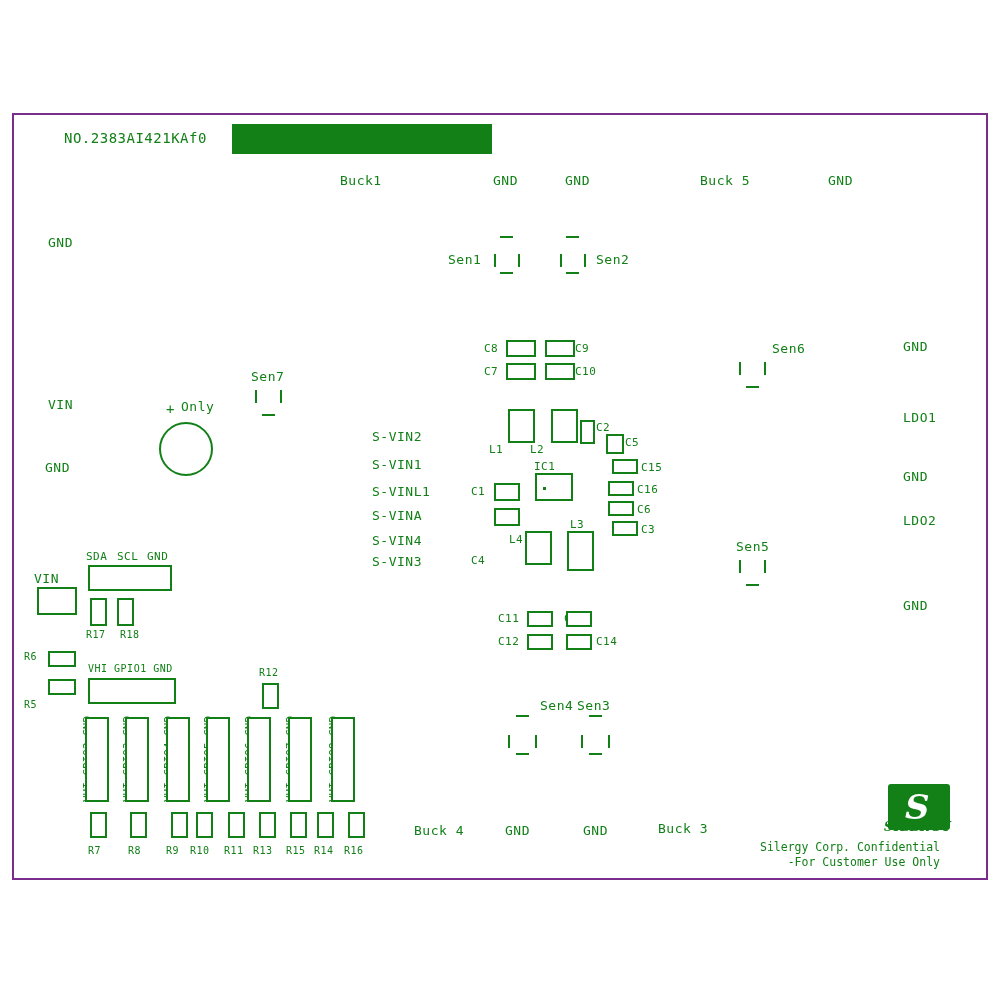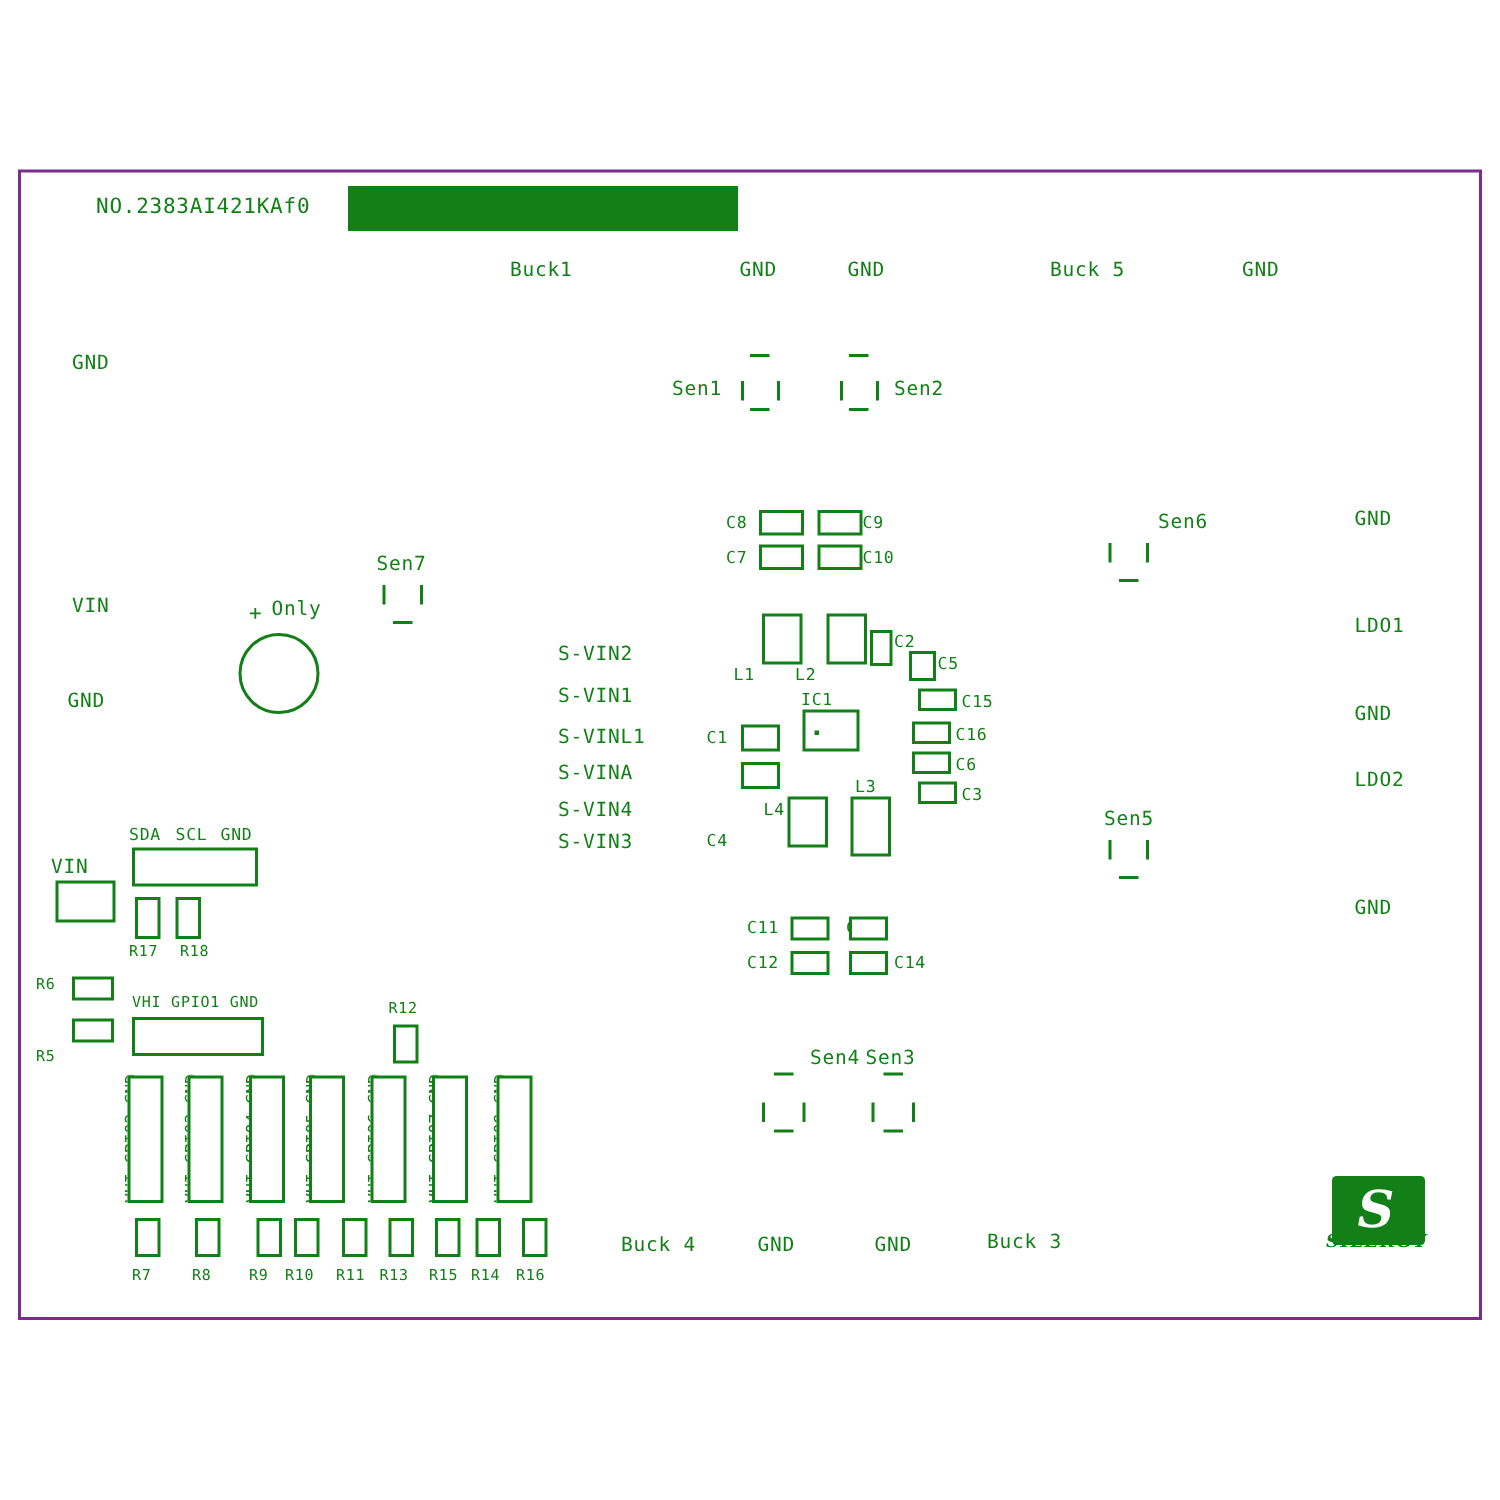--- a/index.html
+++ b/index.html
@@ -329,14 +329,16 @@
   <div class="pad" style="left:317px; top:812px; width:17px; height:26px;"></div>
   <div class="lbl tiny" style="left:314px; top:846px;">R14</div>
 
   <div class="pad" style="left:348px; top:812px; width:17px; height:26px;"></div>
   <div class="lbl tiny" style="left:344px; top:846px;">R16</div>
 
   <div class="logo-box" style="left:888px; top:784px;"></div>
   <div class="logo-s" style="left:905px; top:790px;">S</div>
   <div class="logo-text" style="left:884px; top:820px;">SILERGY</div>
 
+  <div class="confid" style="left:700px; top:840px; width:240px;">Silergy Corp. Confidential
+-For Customer Use Only</div>
 
 </div>
 
 </body></html>

